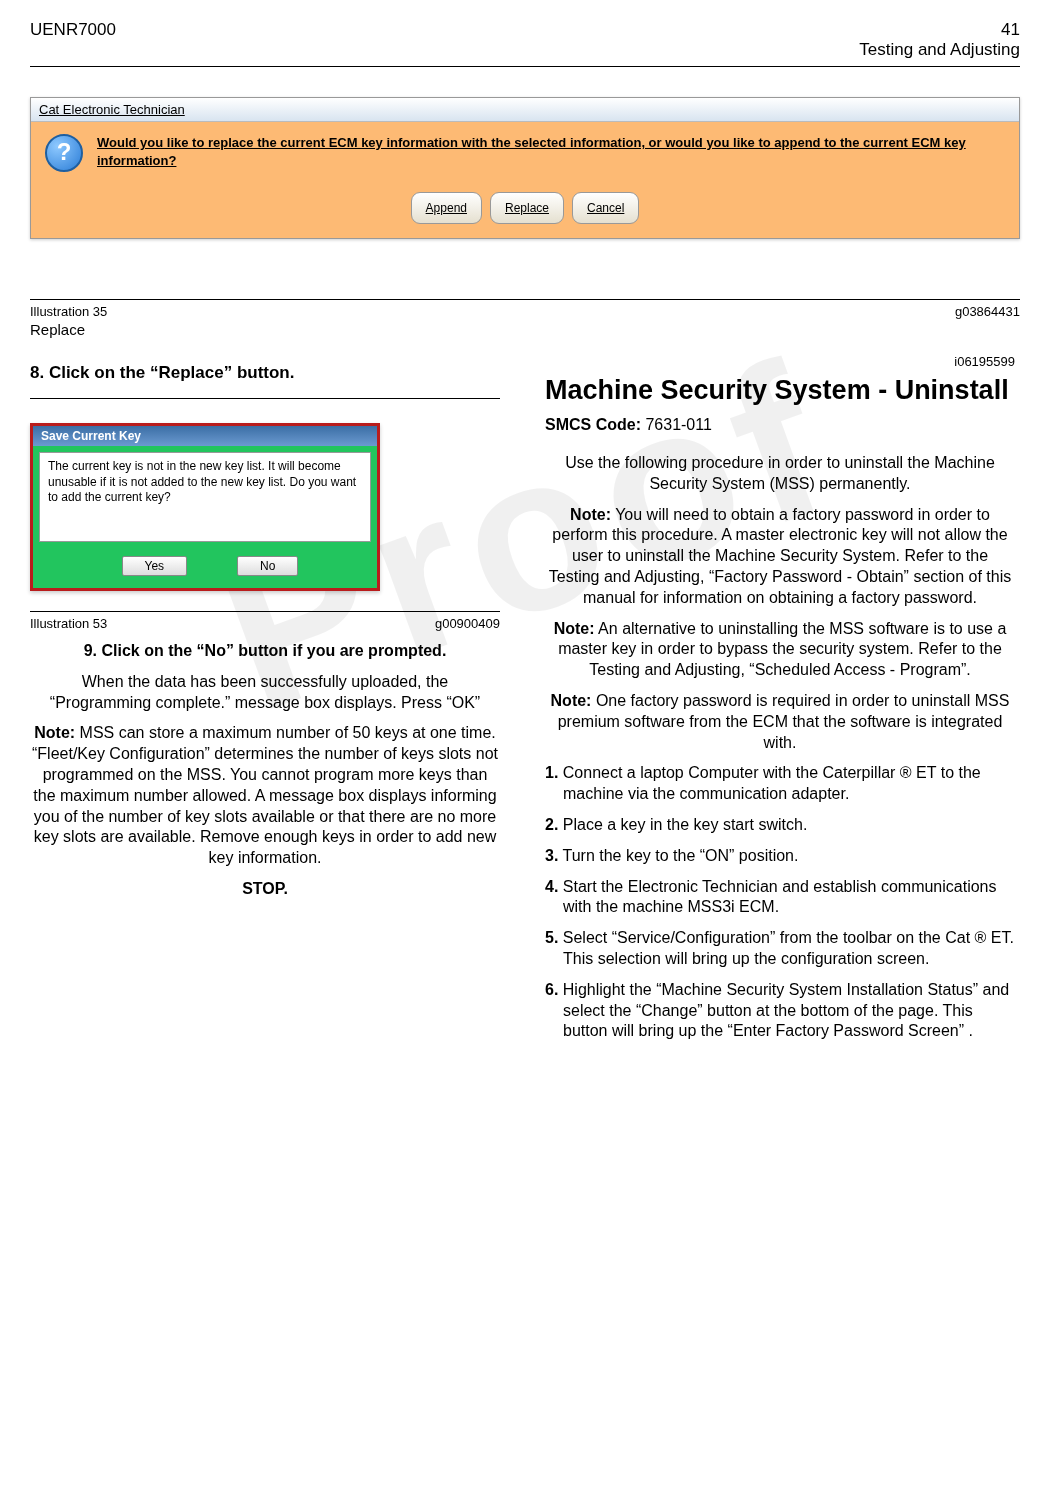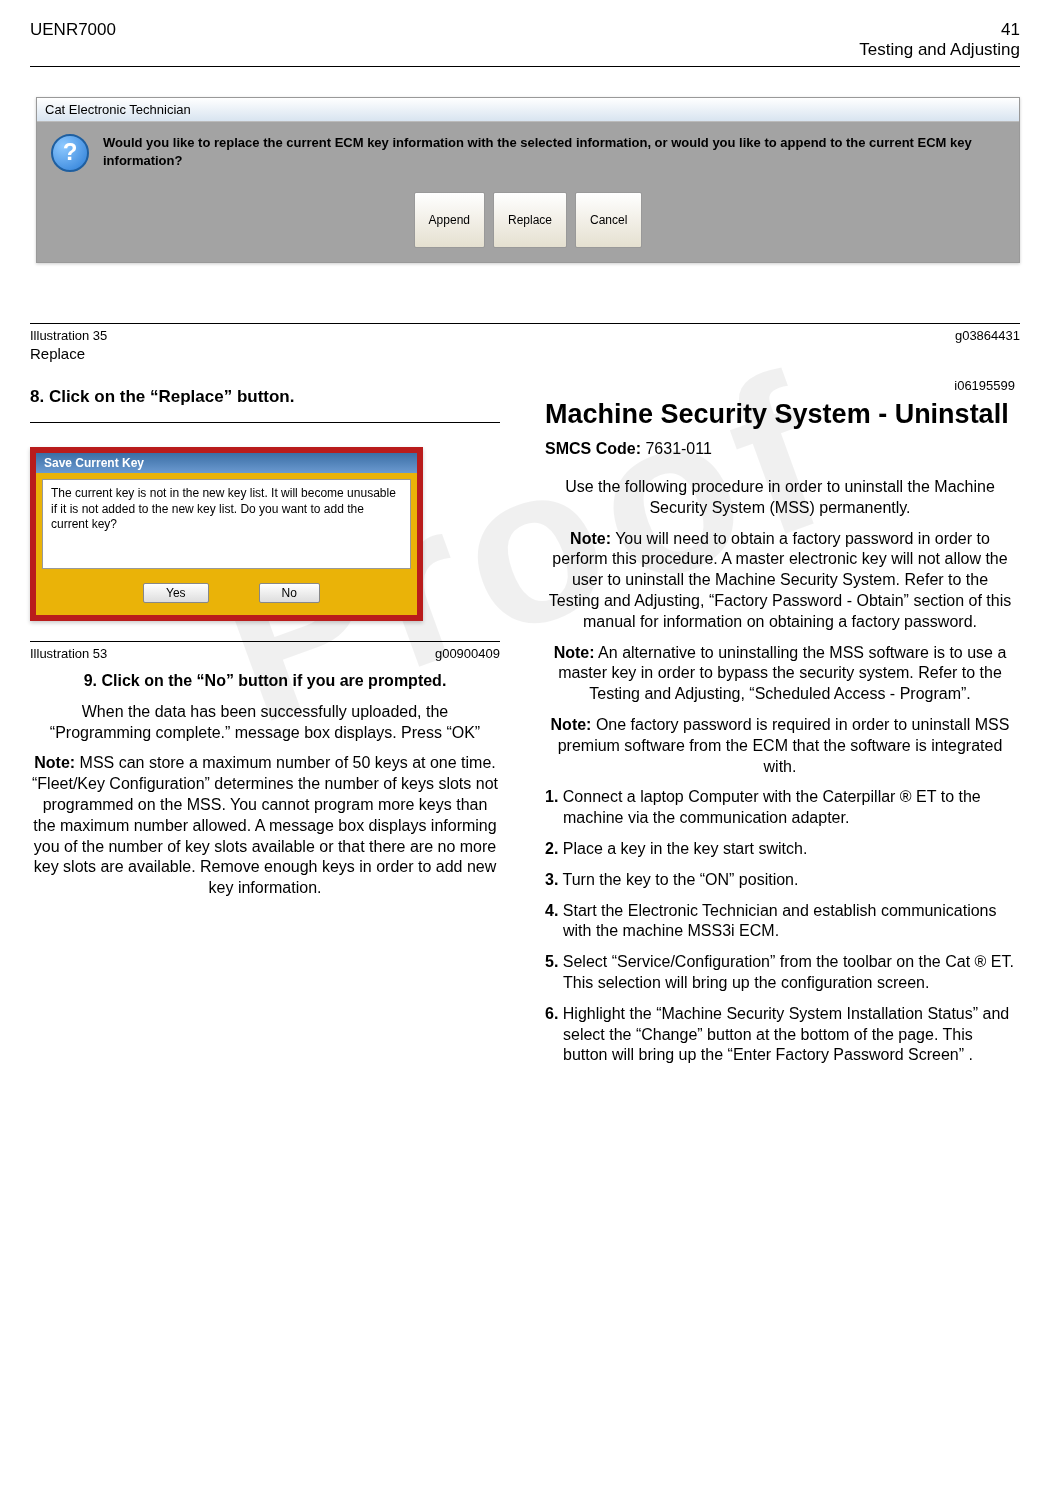--- a/index.html
+++ b/index.html
@@ -27,24 +27,25 @@
     }
     .header {
       display: flex;
       justify-content: space-between;
       font-size: 17px;
       margin-bottom: 6px;
     }
     .header-right { text-align: right; }
     .hr { border-top: 1px solid #000; margin: 4px 0 30px 0; }
     .dialog-container {
-      background: #a3a3a3;
+      background: #fdba74;
       border: 1px solid #999;
-      margin: 10px 0 60px 6px;
+      margin: 10px 0 60px 0;
       box-shadow: 0 1px 3px rgba(0,0,0,0.2);
+      text-decoration: underline;
     }
     .title-bar {
       background: linear-gradient(#ffffff, #d8e4f0);
       border-bottom: 1px solid #bbb;
       padding: 4px 8px;
       font-size: 13px;
     }
     .dialog-body {
       display: flex;
       align-items: flex-start;
@@ -75,22 +76,22 @@
     }
     .dialog-btns {
       display: flex;
       gap: 8px;
       justify-content: center;
       padding: 8px 0 14px 0;
     }
     .btn {
       border: 1px solid #999;
       background: linear-gradient(#fff, #e5e0d0);
-      border-radius: 2px;
-      padding: 20px 14px;
+      border-radius: 9px;
+      padding: 8px 14px;
       font-size: 12px;
       cursor: pointer;
     }
     .caption-row {
       display: flex;
       justify-content: space-between;
       font-size: 13px;
       border-top: 1px solid #000;
       padding-top: 4px;
       margin-top: 20px;
@@ -100,23 +101,23 @@
     .step b { font-weight: bold; }
     .columns {
       display: flex;
       gap: 45px;
       margin-top: 10px;
     }
     .col { flex: 1; position: relative; z-index: 1; }
     .col-left { max-width: 470px; }
     .col-right { max-width: 470px; }
     .small-dialog {
-      border: 6px solid #b91c1c;
-      background: #eab308;
-      width: 393px;
+      border: 3px solid #b91c1c;
+      background: #22c55e;
+      width: 350px;
       margin: 20px 0 10px 0;
       box-shadow: 0 2px 4px rgba(0,0,0,0.2);
     }
     .small-title {
       background: linear-gradient(#3b6ea5, #6b9ad0);
       color: #fff;
       padding: 3px 8px;
       font-size: 12px;
       font-weight: bold;
     }
@@ -207,20 +208,21 @@
     </div>
 
     <div class="caption-row">
       <span>Illustration 53</span>
       <span>g00900409</span>
     </div>
 
     <div class="para"><b>9. Click on the  “No”  button if you are prompted.</b></div>
     <div class="para">When the data has been successfully uploaded, the “Programming complete.”  message box displays. Press  “OK”</div>
     <div class="para note"><b>Note:</b><span> MSS can store a maximum number of 50 keys at one time.  “Fleet/Key Configuration”  determines the number of keys slots not programmed on the MSS. You cannot program more keys than the maximum number allowed. A message box displays informing you of the number of key slots available or that there are no more key slots are available. Remove enough keys in order to add new key information.</span></div>
+    <div class="para"><b>STOP.</b></div>
   </div>
 
   <div class="col col-right">
     <div class="id-right">i06195599</div>
     <h2 class="section-title">Machine Security System - Uninstall</h2>
     <div class="smcs"><span>SMCS Code:</span><span style="font-weight:normal">  7631-011</span></div>
     <div class="para">Use the following procedure in order to uninstall the Machine Security System (MSS) permanently.</div>
     <div class="para note"><b>Note:</b><span> You will need to obtain a factory password in order to perform this procedure. A master electronic key will not allow the user to uninstall the Machine Security System. Refer to the Testing and Adjusting, “Factory Password - Obtain” section of this manual for information on obtaining a factory password.</span></div>
     <div class="para note"><b>Note:</b><span> An alternative to uninstalling the MSS software is to use a master key in order to bypass the security system. Refer to the Testing and Adjusting, “Scheduled Access - Program”.</span></div>
     <div class="para note"><b>Note:</b><span> One factory password is required in order to uninstall MSS premium software from the ECM that the software is integrated with.</span></div>

